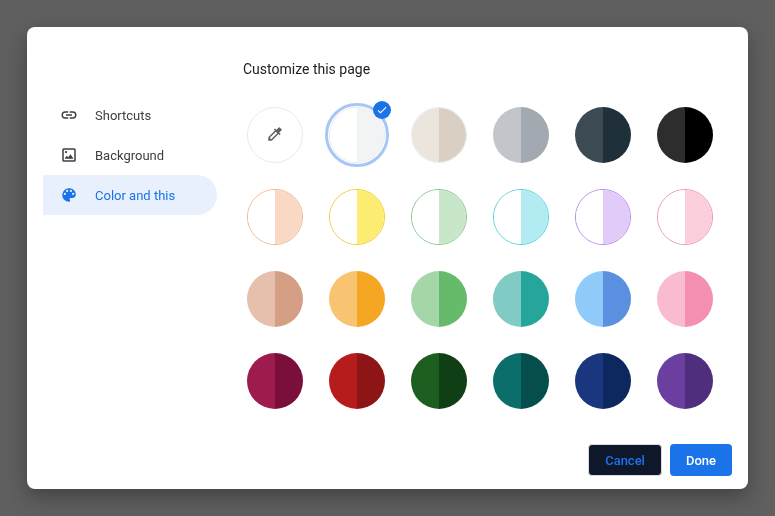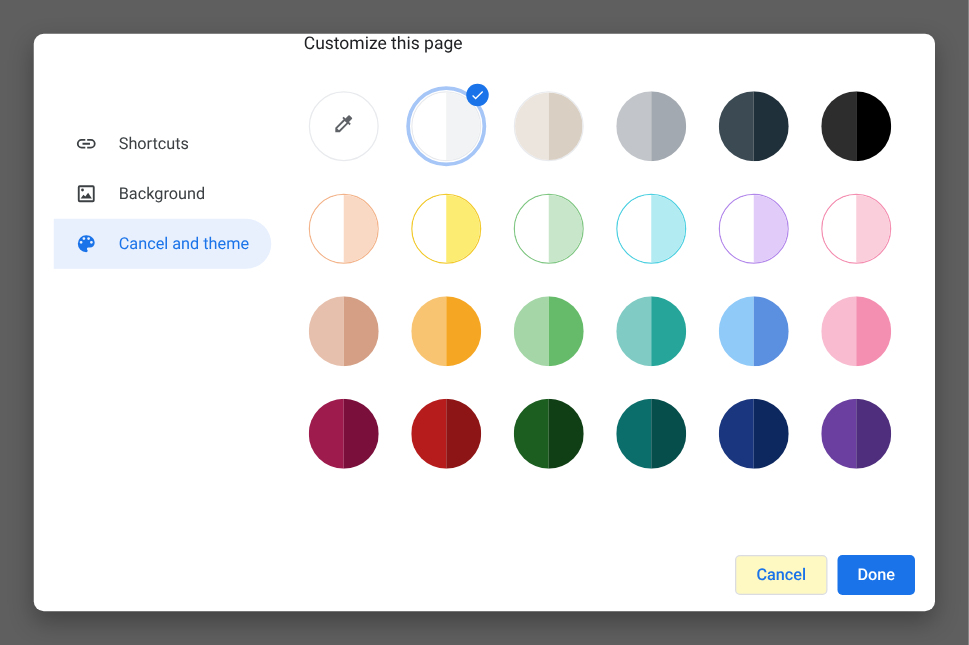--- a/index.html
+++ b/index.html
@@ -54,20 +54,21 @@
       margin-right: 16px;
       display: flex;
       align-items: center;
       justify-content: center;
     }
     .sidebar-item .label {
       font-size: 13px;
     }
     .content {
       flex: 1;
+      padding-top: 34px;
       padding-left: 16px;
     }
     .content-title {
       font-size: 14px;
       color: #202124;
       margin-bottom: 26px;
     }
     .swatch-grid {
       display: grid;
       grid-template-columns: repeat(6, 64px);
@@ -128,21 +129,21 @@
       height: 32px;
       padding: 0 16px;
       border-radius: 4px;
       font-size: 13px;
       font-weight: 500;
       cursor: pointer;
       border: none;
       font-family: inherit;
     }
     .btn-cancel {
-      background: #fef9c3;
+      background: #0f172a;
       color: #1a73e8;
       border: 1px solid #dadce0;
     }
     .btn-done {
       background: #1a73e8;
       color: #fff;
     }
   </style>
 </head>
 <body>
@@ -167,21 +168,21 @@
             </svg>
           </span>
           <span class="label">Background</span>
         </div>
         <div class="sidebar-item active">
           <span class="icon">
             <svg viewBox="0 0 24 24" width="18" height="18">
               <path fill="currentColor" d="M12 3a9 9 0 0 0 0 18c.83 0 1.5-.67 1.5-1.5 0-.39-.15-.74-.39-1.01-.23-.26-.38-.61-.38-.99 0-.83.67-1.5 1.5-1.5H16a5 5 0 0 0 5-5c0-4.42-4.03-8-9-8zm-5.5 9a1.5 1.5 0 1 1 0-3 1.5 1.5 0 0 1 0 3zm3-4a1.5 1.5 0 1 1 0-3 1.5 1.5 0 0 1 0 3zm5 0a1.5 1.5 0 1 1 0-3 1.5 1.5 0 0 1 0 3zm3 4a1.5 1.5 0 1 1 0-3 1.5 1.5 0 0 1 0 3z"></path>
             </svg>
           </span>
-          <span class="label">Cancel and theme</span>
+          <span class="label">Color and this</span>
         </div>
       </nav>
     <main class="content">
       <div class="content-title">Customize this page</div>
       <div class="swatch-grid">
           <div class="swatch-wrap">
             <div class="swatch picker">
               <span><svg viewBox="0 0 24 24" width="18" height="18">
                   <path fill="#5f6368" d="M20.71 5.63l-2.34-2.34a1 1 0 0 0-1.41 0l-3.12 3.12-1.93-1.91-1.41 1.41 1.42 1.42L3 16.25V21h4.75l8.92-8.92 1.42 1.42 1.41-1.41-1.92-1.92 3.12-3.12a1 1 0 0 0 .01-1.42zM6.92 19L5 17.08l8.06-8.06 1.92 1.92L6.92 19z"></path>
                 </svg></span>

